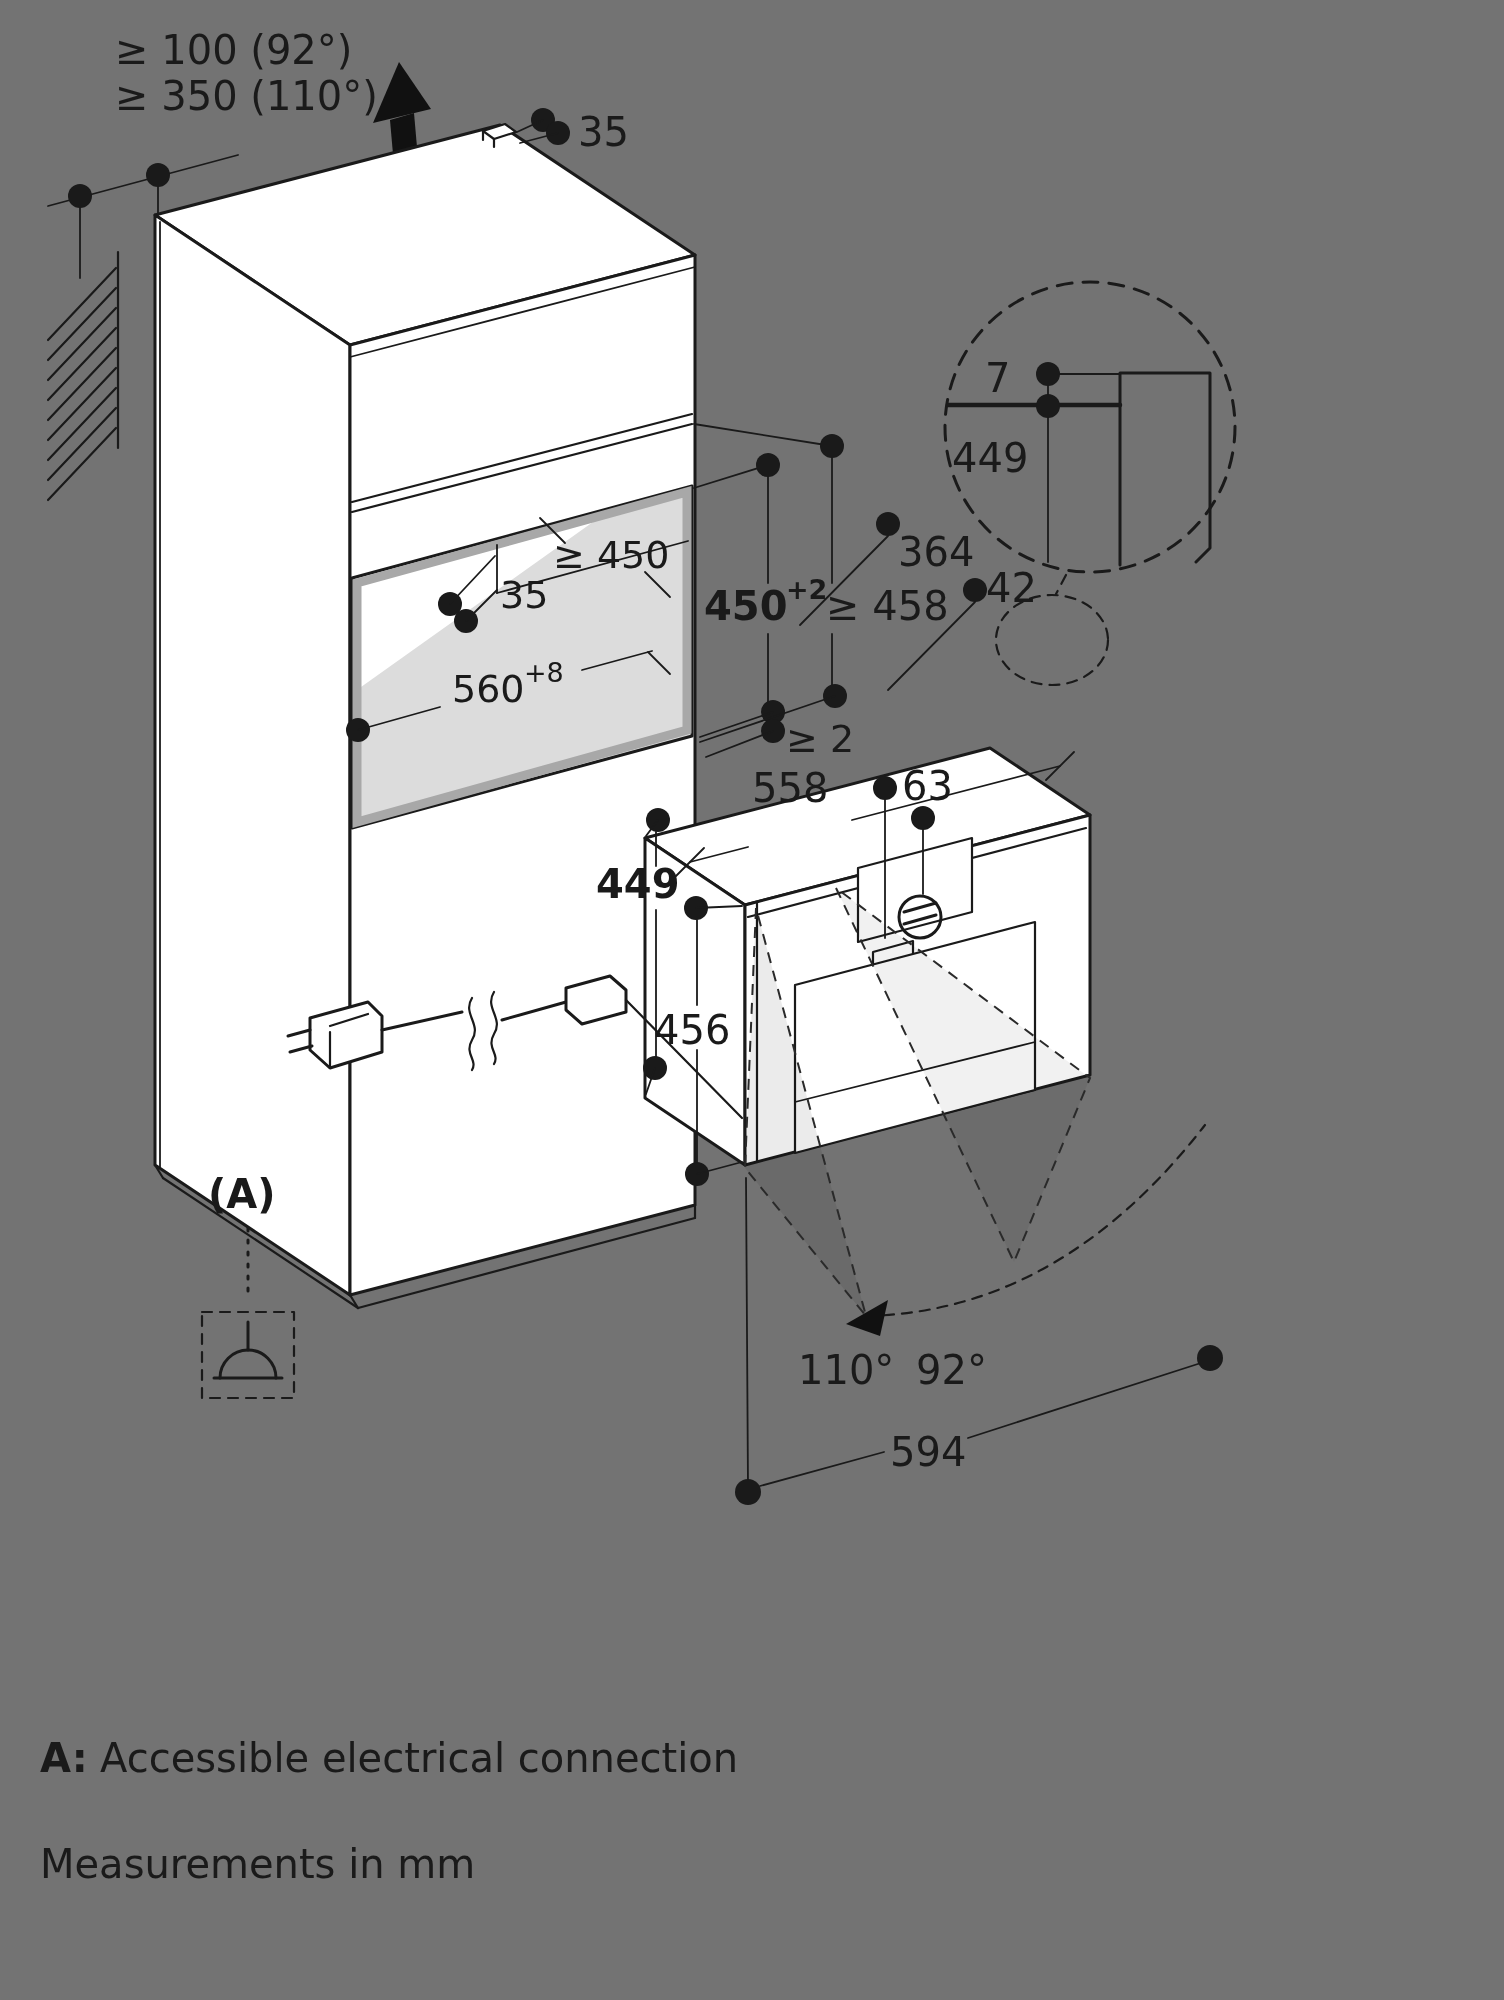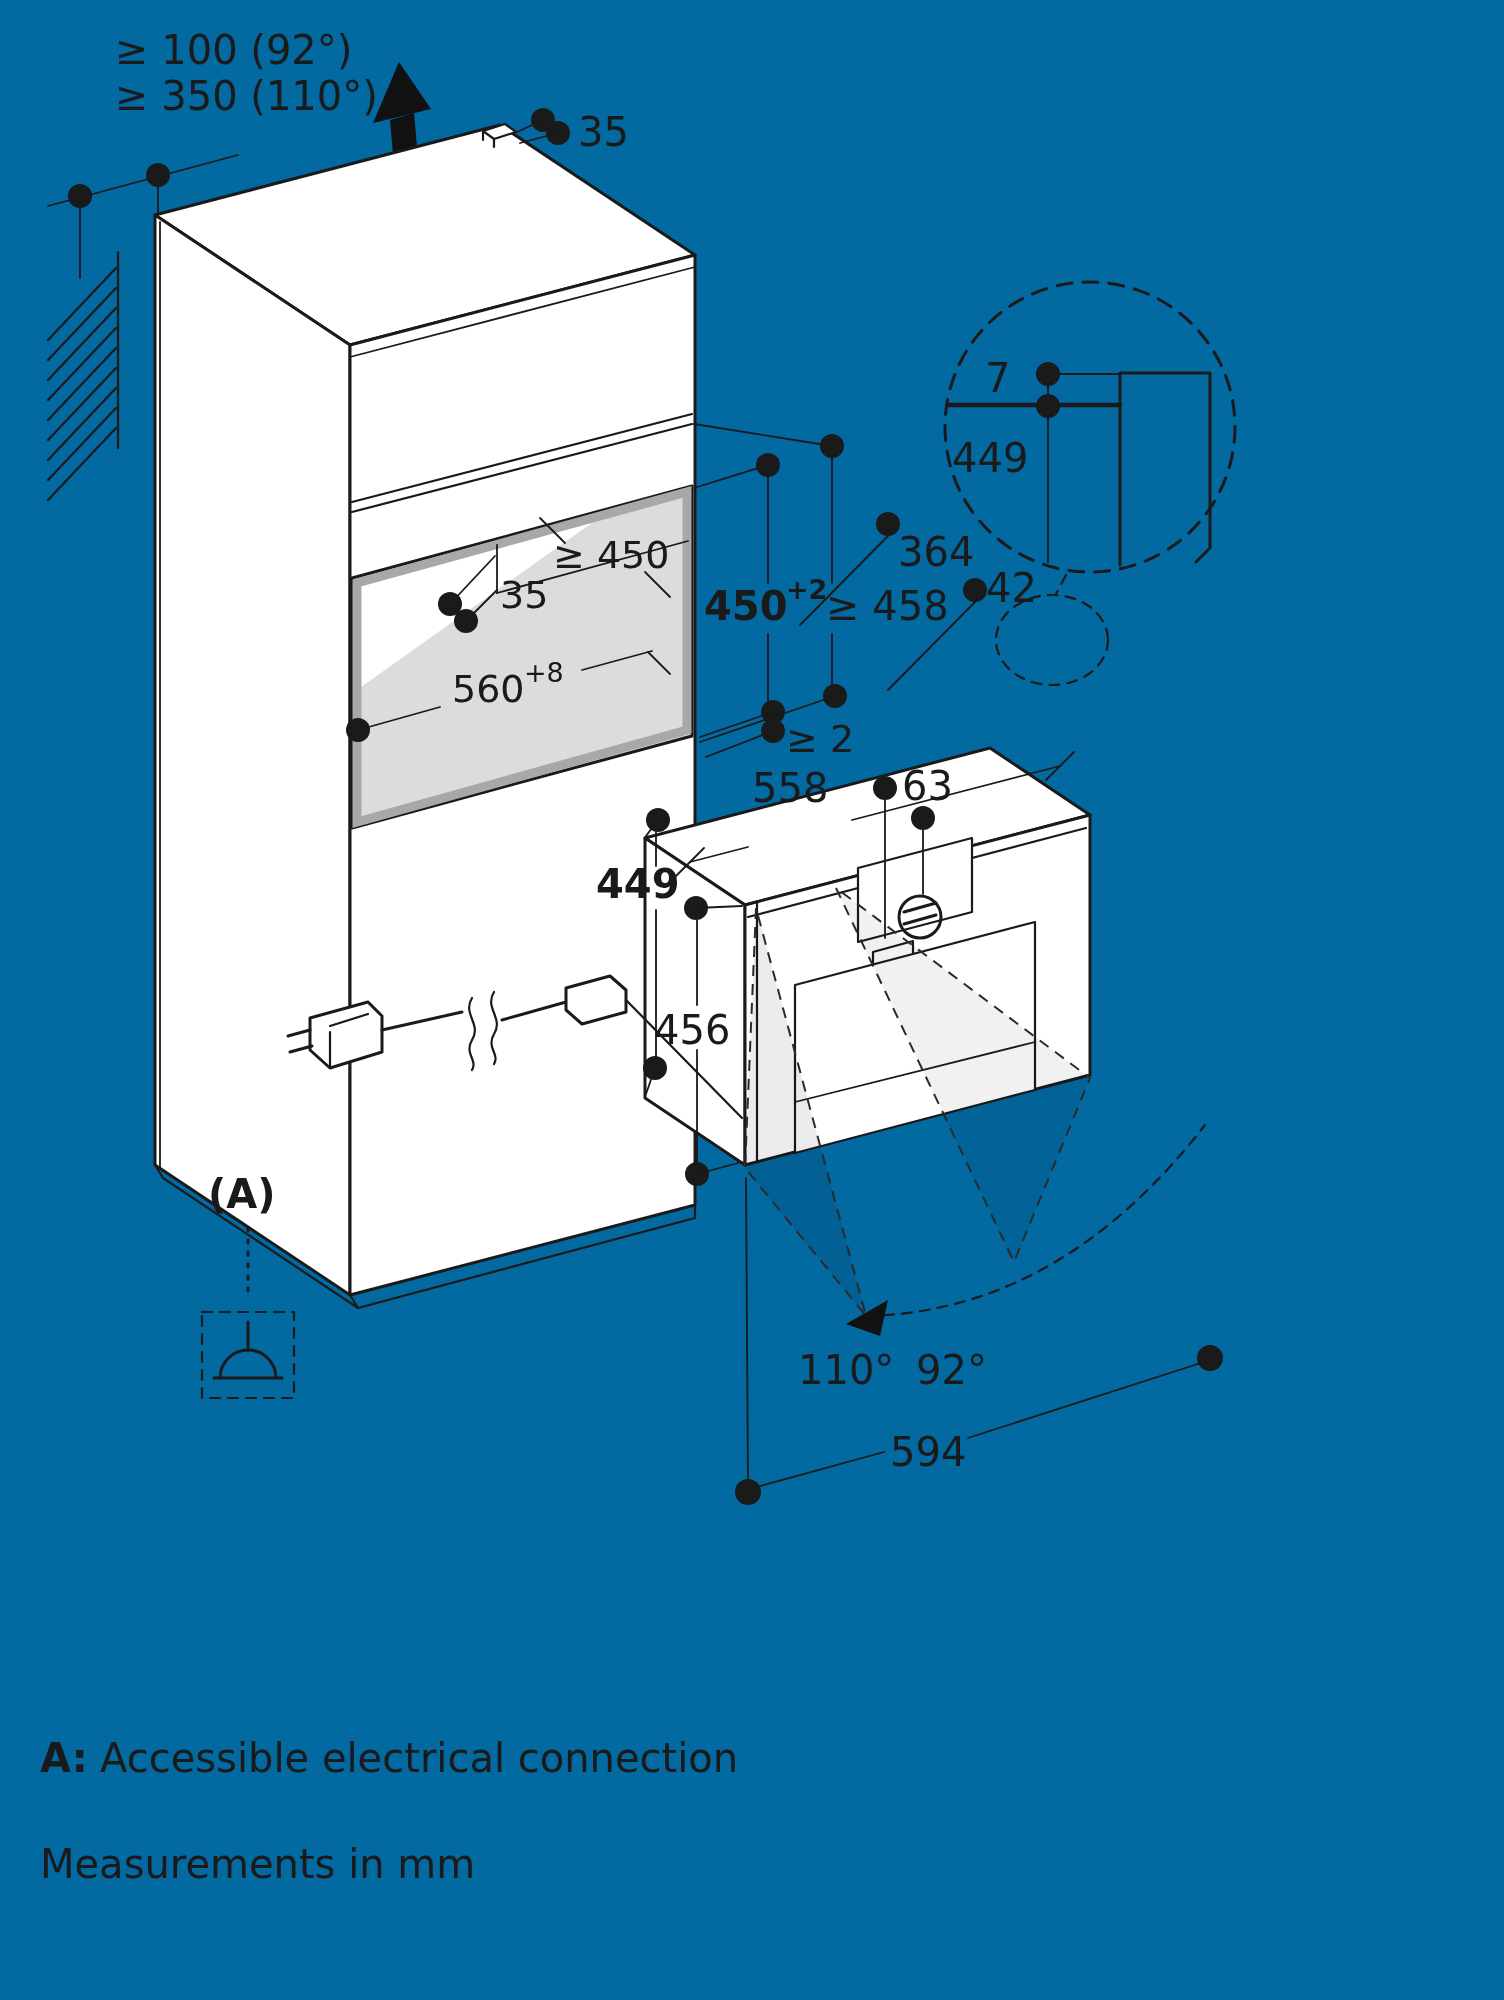--- a/index.html
+++ b/index.html
@@ -1,16 +1,16 @@
 <!DOCTYPE html>
 <html><head>
 <meta charset="utf-8">
 <style>
   html,body{margin:0;padding:0;background:#ffffff;}
-  .page{width:1504px;height:2000px;position:relative;background:#0369a1;
+  .page{width:1504px;height:2000px;position:relative;background:#737373;
         font-family:"DejaVu Sans", sans-serif;}
   svg{display:block}
   
   .ln      {stroke:#1a1a1a; fill:none; stroke-width:3;   stroke-linejoin:round; stroke-linecap:round;}
   .ln-med  {stroke:#1a1a1a; fill:none; stroke-width:2.2; stroke-linejoin:round; stroke-linecap:round;}
   .ln-thin {stroke:#1a1a1a; fill:none; stroke-width:1.8; stroke-linecap:round;}
   .ln-thick{stroke:#1a1a1a; fill:none; stroke-width:4.5; stroke-linecap:round;}
   .dash    {stroke-dasharray:15 11;}
   .dash-sm {stroke-dasharray:10 8;}
   .dotline {stroke-dasharray:3 9; stroke-linecap:round;}

